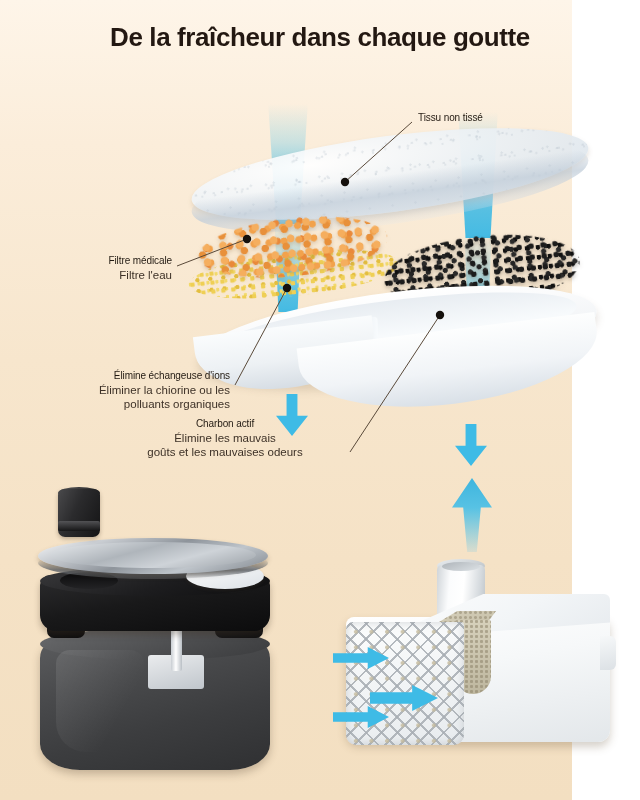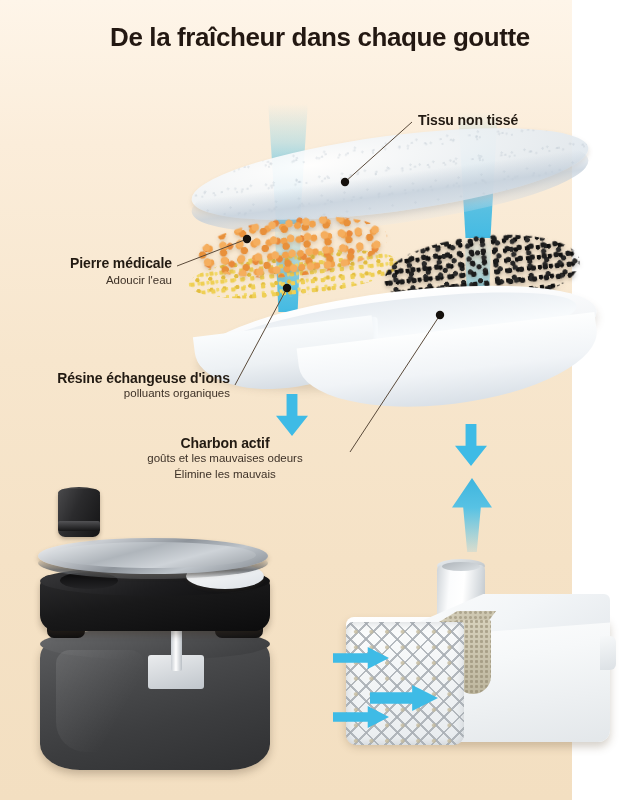--- a/index.html
+++ b/index.html
@@ -23,21 +23,21 @@
   }
   .subtitle {
     margin-top: 11px;
     font-size: 18px; font-weight: 400; color: #3A2E24;
     letter-spacing: -0.1px;
   }
 
   
   .callout { position:absolute; }
   .callout .cl-title {
-    font-size: 14px; font-weight: 700; color:#221A12; white-space:nowrap;
+    font-size: 10px; font-weight: 400; color:#221A12; white-space:nowrap;
     letter-spacing: -0.1px;
   }
   .callout .cl-desc {
     font-size: 11.5px; font-weight: 400; color:#3D3127; line-height: 1.22;
     margin-top: 2px;
   }
   .al-left  .cl-title, .al-left  .cl-desc { text-align: left; }
   .al-right .cl-title, .al-right .cl-desc { text-align: right; }
   .al-center .cl-title, .al-center .cl-desc { text-align: center; }
 
@@ -402,28 +402,29 @@
       <circle cx="287" cy="288" r="4.2"></circle>
       <circle cx="440" cy="315" r="4.2"></circle>
     </g>
   </svg>
 
   <div class="callout al-left" style="left:418px; top:112px;">
     <div class="cl-title">Tissu non tissé</div>
   </div>
 
   <div class="callout al-right" style="left:0px; top:255px; width:172px;">
-    <div class="cl-title">Pierre médicale</div>
-    <div class="cl-desc">Adoucir l'eau</div>
+    <div class="cl-title">Filtre médicale</div>
+    <div class="cl-desc">Filtre l'eau</div>
   </div>
 
   <div class="callout al-right" style="left:0px; top:370px; width:230px;">
-    <div class="cl-title">Résine échangeuse d'ions</div>
+    <div class="cl-title">Élimine échangeuse d'ions</div>
+    <div class="cl-desc">Éliminer la chiorine ou les</div>
     <div class="cl-desc" style="margin-top:0;padding-left:16px;">polluants organiques</div>
   </div>
 
-  <div class="callout al-center" style="left:105px; top:435px; width:240px;">
+  <div class="callout al-center" style="left:105px; top:418px; width:240px;">
     <div class="cl-title">Charbon actif</div>
+    <div class="cl-desc">Élimine les mauvais</div>
     <div class="cl-desc" style="margin-top:0;">goûts et les mauvaises odeurs</div>
-    <div class="cl-desc">Élimine les mauvais</div>
   </div>
 
 </div>
 
 </body></html>

